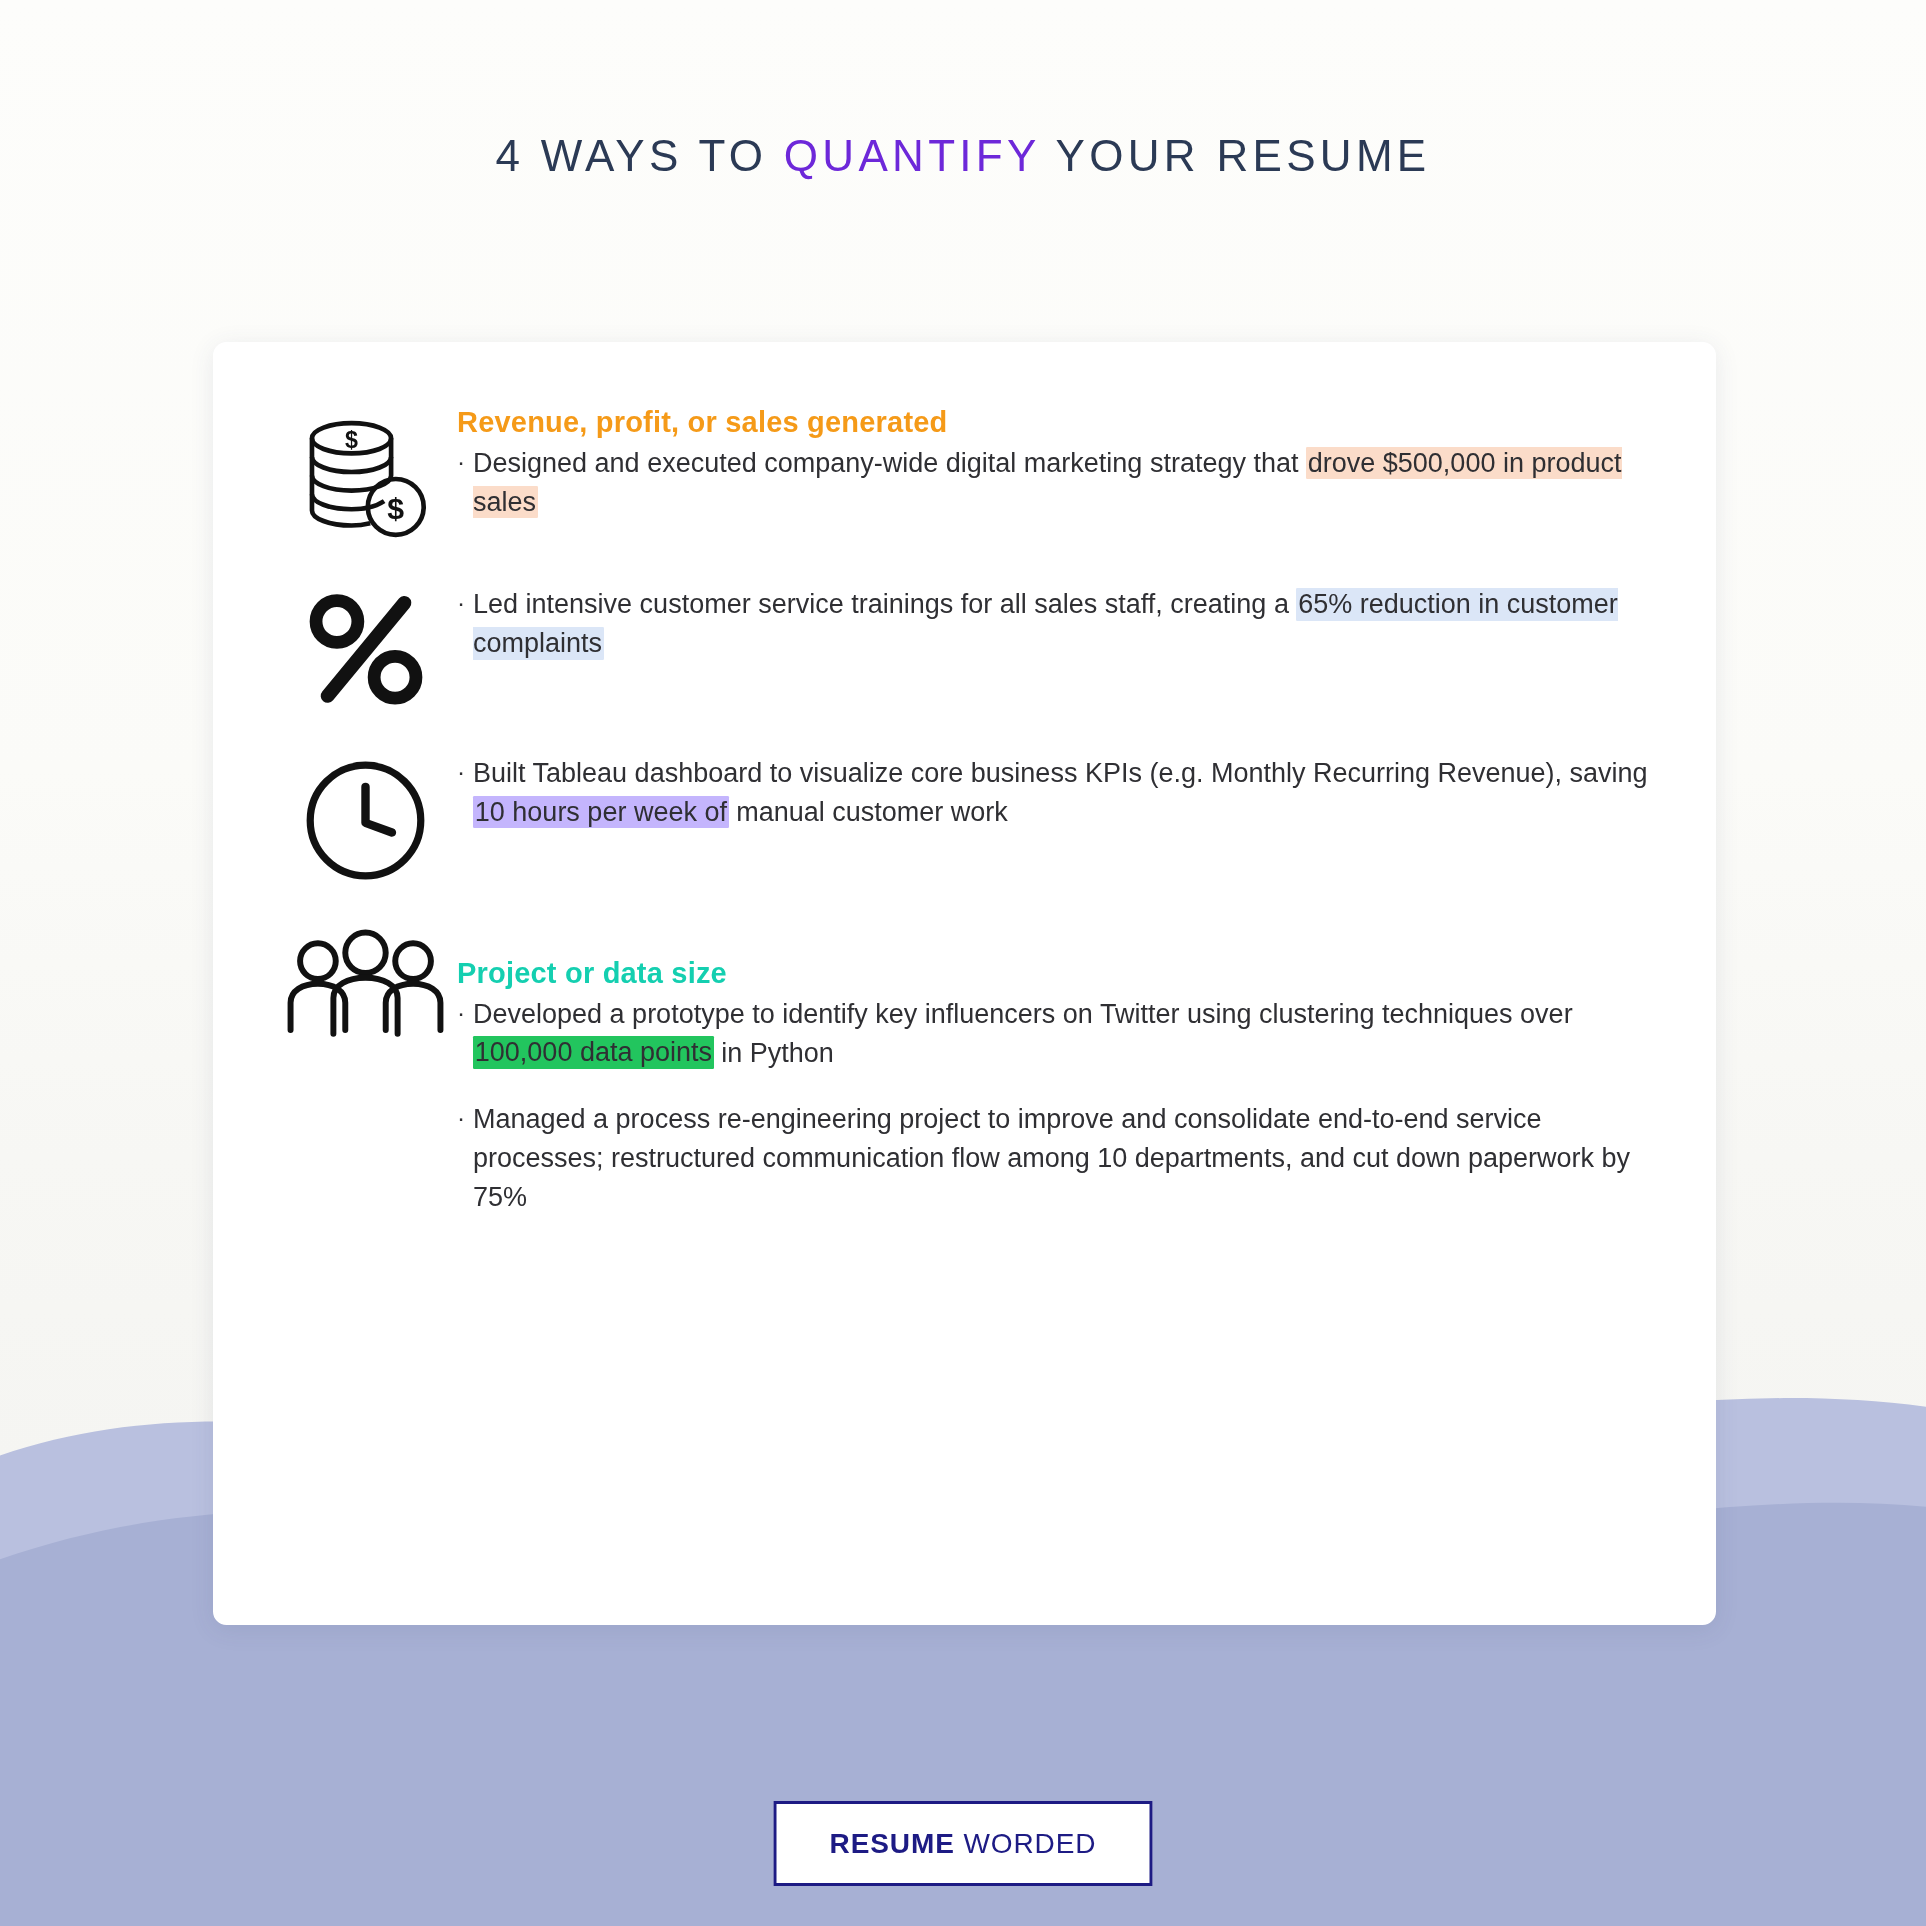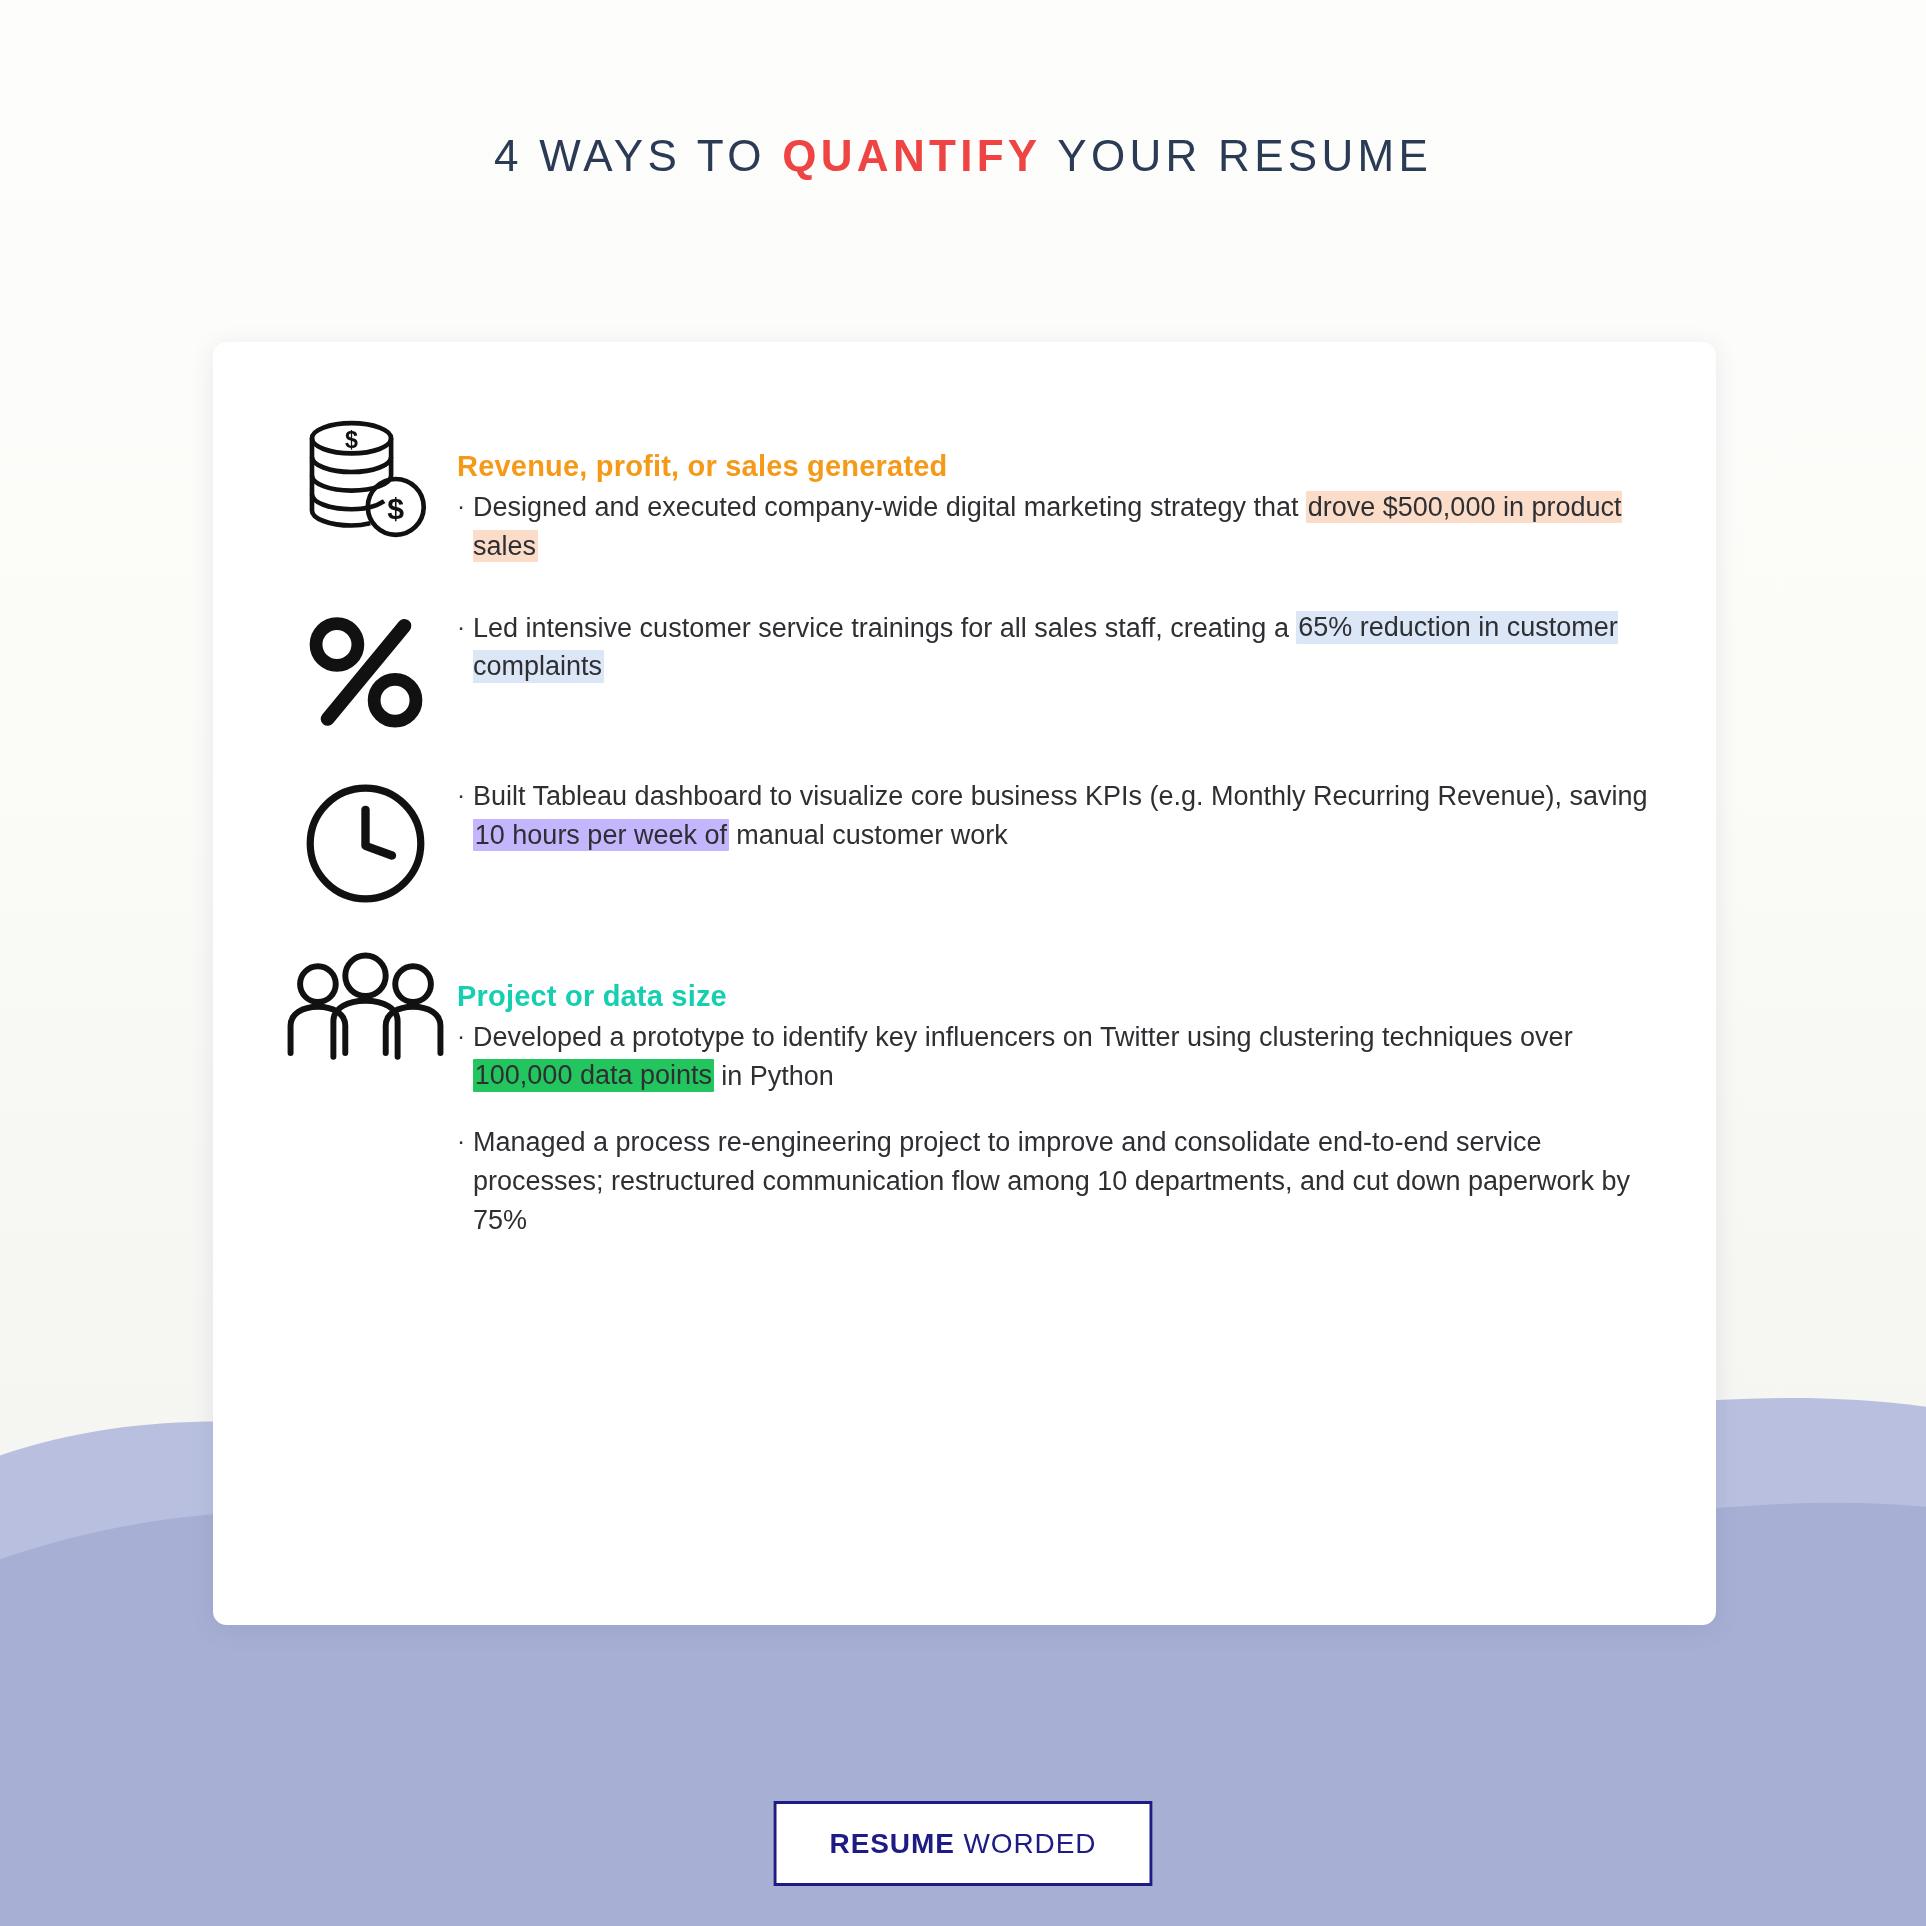--- a/index.html
+++ b/index.html
@@ -45,21 +45,21 @@
     top: 131px;
     left: 0;
     right: 0;
     text-align: center;
     font-size: 44px;
     letter-spacing: 4.3px;
     color: #2b3a55;
     font-weight: 400;
     white-space: nowrap;
   }
-  .page-title .strong { font-weight: 700; color: #ef4444; }
+  .page-title .strong { font-weight: 400; color: #6d28d9; }
 
   
   .card {
     position: absolute;
     left: 213px;
     top: 342px;
     width: 1503px;
     height: 1283px;
     background: #ffffff;
     border-radius: 13.4px;
@@ -119,21 +119,21 @@
     border-radius: 1.2px;
   }
 
   
   .hl-orange { background: #fbdcc9; }
   .hl-blue   { background: #dbe6f7; }
   .hl-lblue  { background: #c4b5fd; }
   .hl-teal   { background: #22c55e; }
 
   
-  .c-orange { color: #f59a18; margin-top: 44px; }
+  .c-orange { color: #f59a18; }
   .c-slate  { color: #7a8bb4; }
   .c-sky    { color: #49b4ee; }
   .c-teal   { color: #14cfb0; margin-top: 36px; }
 
   
   .icon-svg { display: block; }
 
   
   .logo-box {
     position: absolute;

